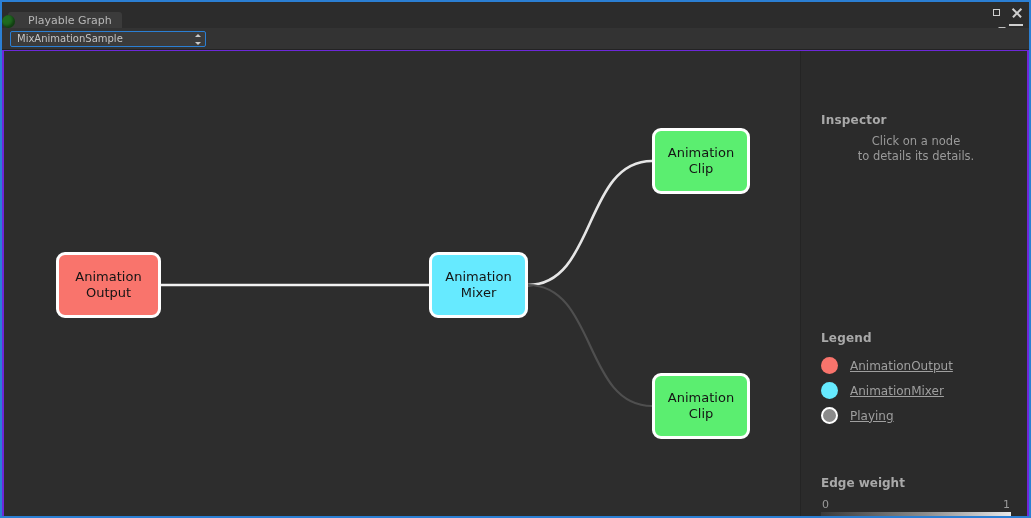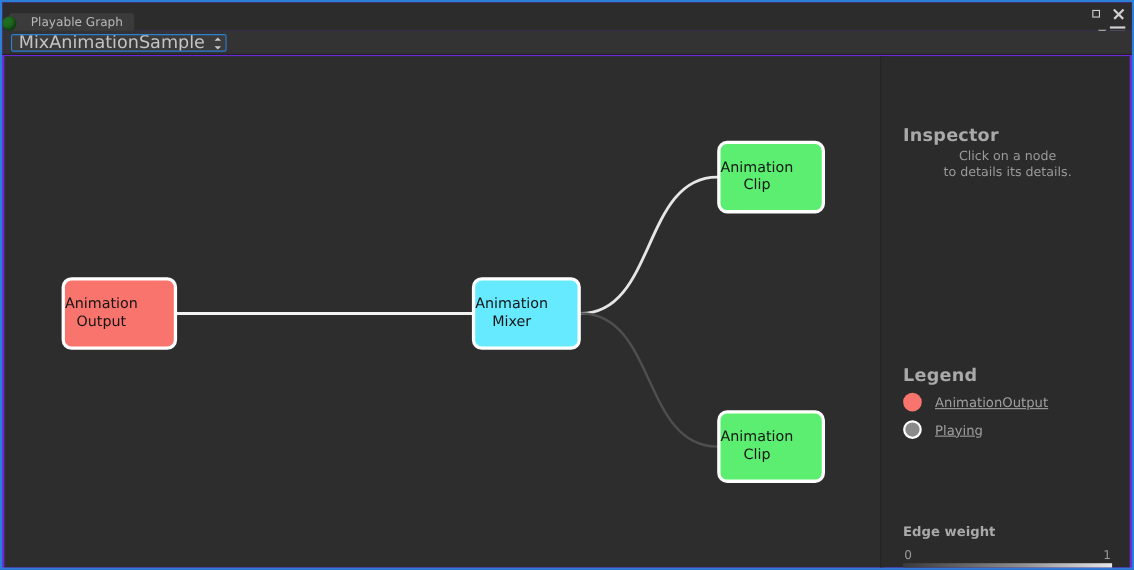--- a/index.html
+++ b/index.html
@@ -127,21 +127,21 @@
   .graph-select {
     position: absolute;
     left: 8px; top: 3px;
     width: 196px;
     height: 16px;
     background: #3b3b3b;
     border: 1px solid #2b7fd4;
     border-radius: 2px;
     box-sizing: border-box;
     color: #c4c4c4;
-    font-size: 16px;
+    font-size: 10px;
     line-height: 14px;
     padding: 0 16px 0 6px;
     white-space: nowrap;
     overflow: hidden;
   }
   .stepper-glyph {
     position: absolute;
     right: 4px; top: 2px;
     width: 7px; height: 11px;
     display: flex;
@@ -169,21 +169,21 @@
   }
   .graph-canvas svg { position: absolute; left: 0; top: 0; }
 
   .node {
     position: absolute;
     box-sizing: border-box;
     border: 3px solid #ffffff;
     border-radius: 9px;
     display: flex;
     align-items: center;
-    justify-content: flex-start;
+    justify-content: center;
     color: #141414;
     font-size: 13px;
     line-height: 16px;
     text-align: center;
     font-family: "DejaVu Sans", "Liberation Sans", sans-serif;
     cursor: pointer;
   }
 
   
   .side-panel {
@@ -192,21 +192,21 @@
     width: 227px;
     height: 465px;
     background: #2b2b2b;
     border-left: 1px solid #242424;
     box-sizing: border-box;
   }
   .panel-heading {
     position: absolute;
     left: 20px;
     color: #a9a9a9;
-    font-size: 16px;
+    font-size: 12px;
     font-weight: bold;
     letter-spacing: .2px;
   }
   .inspector-hint {
     position: absolute;
     left: 20px; top: 83px;
     width: 190px;
     text-align: center;
     color: #9a9a9a;
     font-size: 11.5px;
@@ -344,20 +344,24 @@
     </div>
 
     <div class="panel-heading" style="top:280px;">Legend</div>
 
     <div class="legend-list" id="legend-list">
         <div class="legend-item">
           <span class="swatch" style="background: rgb(249, 116, 108);"></span>
           <span class="legend-label">AnimationOutput</span>
         </div>
         <div class="legend-item">
+          <span class="swatch" style="background: rgb(102, 234, 255);"></span>
+          <span class="legend-label">AnimationMixer</span>
+        </div>
+        <div class="legend-item">
           <span class="swatch outlined" style="background: rgb(138, 138, 138);"></span>
           <span class="legend-label">Playing</span>
         </div>
       </div>
 
     <div class="edge-weight-block">
       <div class="ew-title">Edge weight</div>
       <div class="ew-scale">
         <span class="ew-min">0</span>
         <span class="ew-max">1</span>

